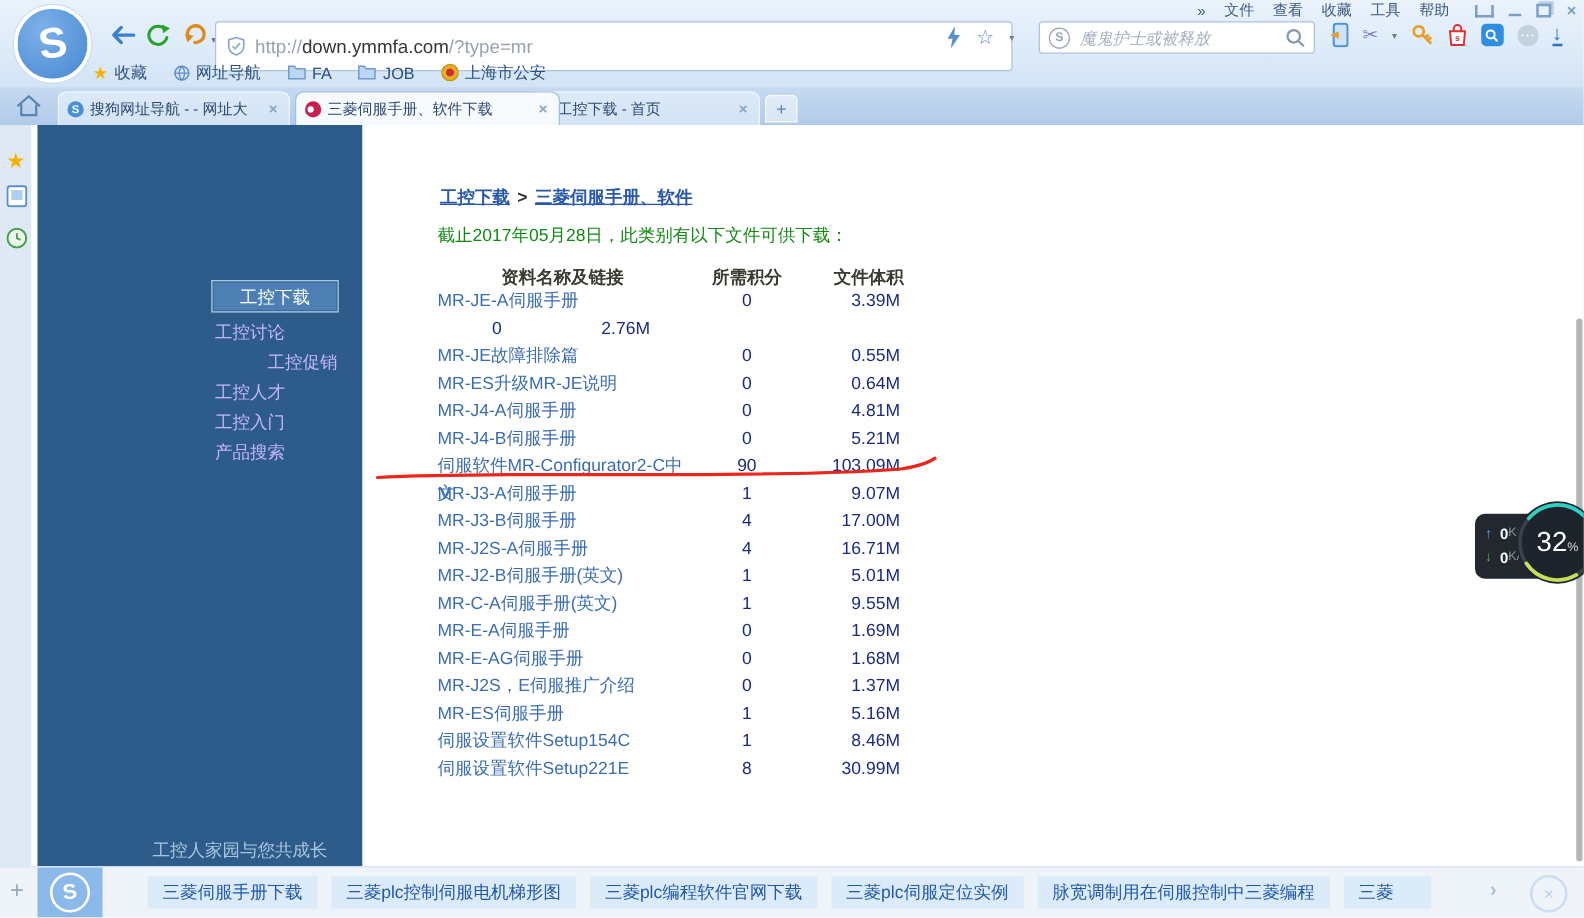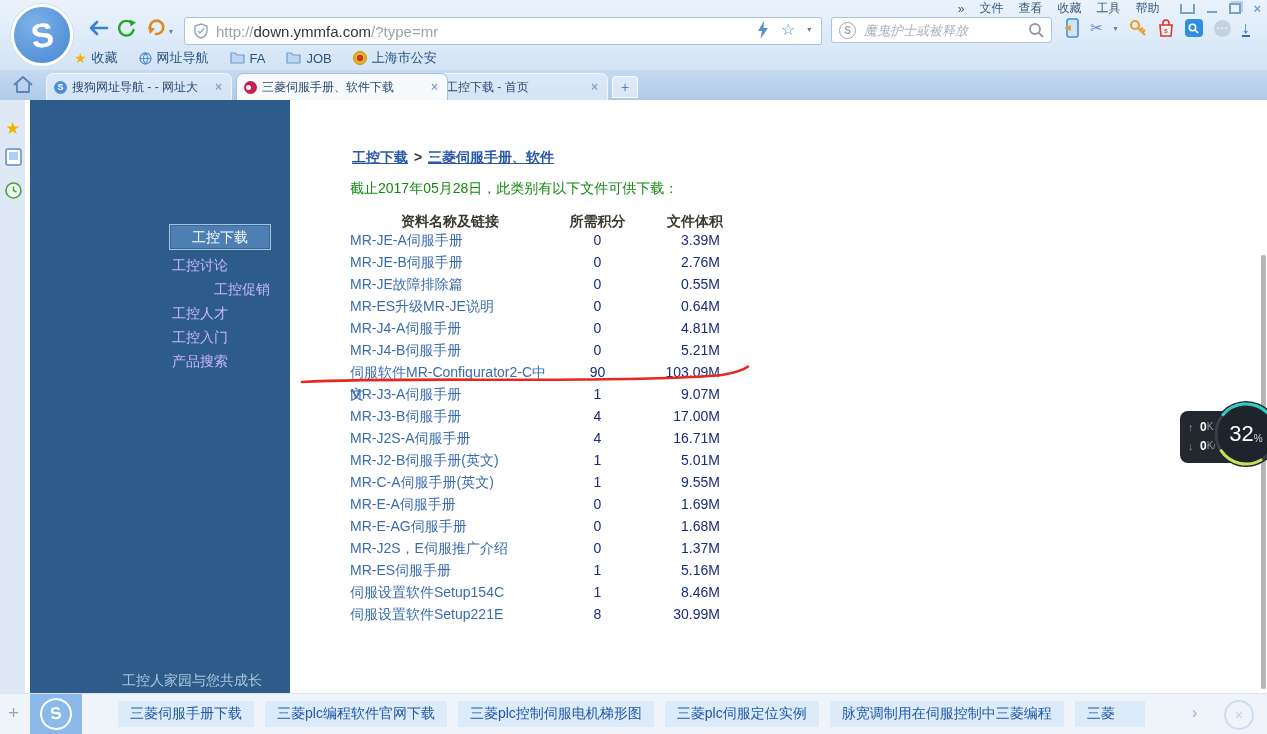--- a/index.html
+++ b/index.html
@@ -17,21 +17,21 @@
   .min-shape{width:10px;height:2px;background:#7aa0c6;display:inline-block;margin-top:6px;}
   .max-shape{width:8px;height:7px;border:2px solid #7aa0c6;display:inline-block;box-shadow:2px -2px 0 0 #b9cfe6;}
   .close-glyph{font-size:13px;color:#7aa0c6;font-weight:bold;}
 
   .biglogo{position:absolute;left:11px;top:4px;width:56px;height:56px;border-radius:50%;
     background:radial-gradient(circle at 35% 30%,#7db0e8,#4688d2);border:3px solid #fff;
     box-shadow:0 0 0 1px #cddcee;display:flex;align-items:center;justify-content:center;z-index:5;}
   .biglogo span{color:#fff;font-size:34px;font-weight:bold;transform:rotate(-8deg);}
 
   .navbtn{position:absolute;top:18px;display:flex;align-items:center;}
-  .addrbar{position:absolute;left:184px;top:17px;width:638px;height:28px;background:#fff;
+  .addrbar{position:absolute;left:172px;top:17px;width:638px;height:40px;background:#fff;
     border:1px solid #a9c3e0;border-radius:3px;display:flex;align-items:center;padding:0 8px;box-sizing:border-box;}
   .addrbar .url{font-size:15px;margin-left:7px;white-space:nowrap;}
   .url .scheme,.url .path{color:#9aa3ad;}
   .url .host{color:#33363a;}
   .addr-extra{position:absolute;top:20px;display:flex;align-items:center;gap:12px;}
 
   .searchbox{position:absolute;left:831px;top:17px;width:221px;height:26px;background:#fff;
     border:1px solid #a9c3e0;border-radius:3px;display:flex;align-items:center;padding:0 7px;box-sizing:border-box;}
   .s-ico{width:15px;height:15px;border-radius:50%;border:1.5px solid #9aa8b8;color:#9aa8b8;
     font-size:10px;font-weight:bold;display:flex;align-items:center;justify-content:center;flex:0 0 auto;}
@@ -321,21 +321,20 @@
         <span class="c-pts">所需积分</span>
         <span class="c-size" style="text-align:center;padding-right:0;">文件体积</span>
       </div>
       <div class="tbody">
         <div class="trow">
             <a class="c-name">MR-JE-A伺服手册</a>
             <span class="c-pts">0</span>
             <span class="c-size">3.39M</span>
           </div>
         <div class="trow">
-            <a class="c-name">MR-JE-B伺服手册</a>
             <span class="c-pts">0</span>
             <span class="c-size">2.76M</span>
           </div>
         <div class="trow">
             <a class="c-name">MR-JE故障排除篇</a>
             <span class="c-pts">0</span>
             <span class="c-size">0.55M</span>
           </div>
         <div class="trow">
             <a class="c-name">MR-ES升级MR-JE说明</a>
@@ -448,22 +447,22 @@
     </span>
   </div>
 
   <div class="bottombar">
     <span class="bplus">+</span>
     <span class="stile">
         <span class="ring">S</span>
       </span>
     <div class="blinks">
       <span class="blink">三菱伺服手册下载</span>
+      <span class="blink">三菱plc控制伺服电机梯形图</span>
       <span class="blink">三菱plc编程软件官网下载</span>
-      <span class="blink">三菱plc控制伺服电机梯形图</span>
       <span class="blink">三菱plc伺服定位实例</span>
       <span class="blink">脉宽调制用在伺服控制中三菱编程</span>
       <span class="blink trunc">三菱</span>
     </div>
     <span class="bchev">›</span>
     <span class="bclose">×</span>
   </div>
 
 </div>
 

